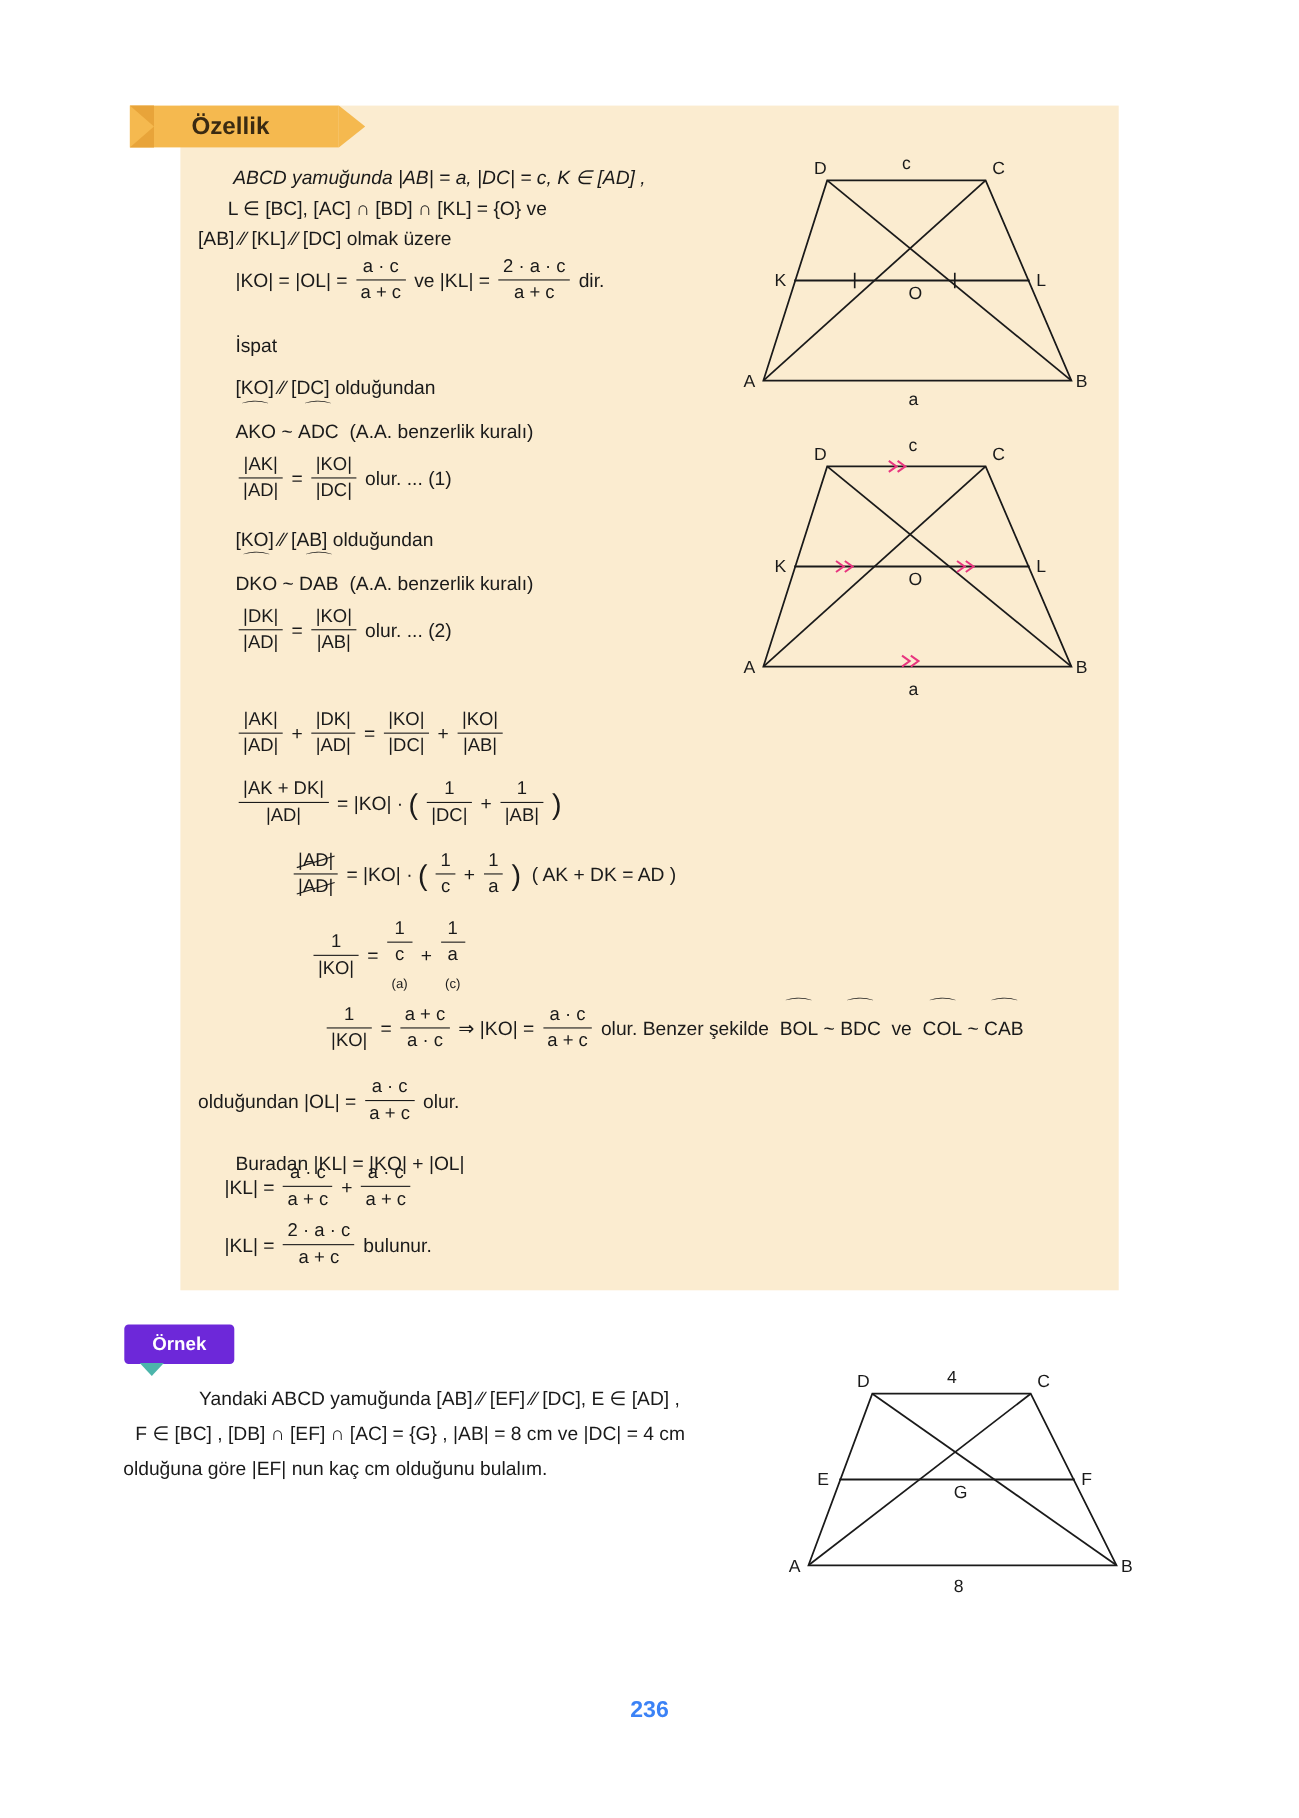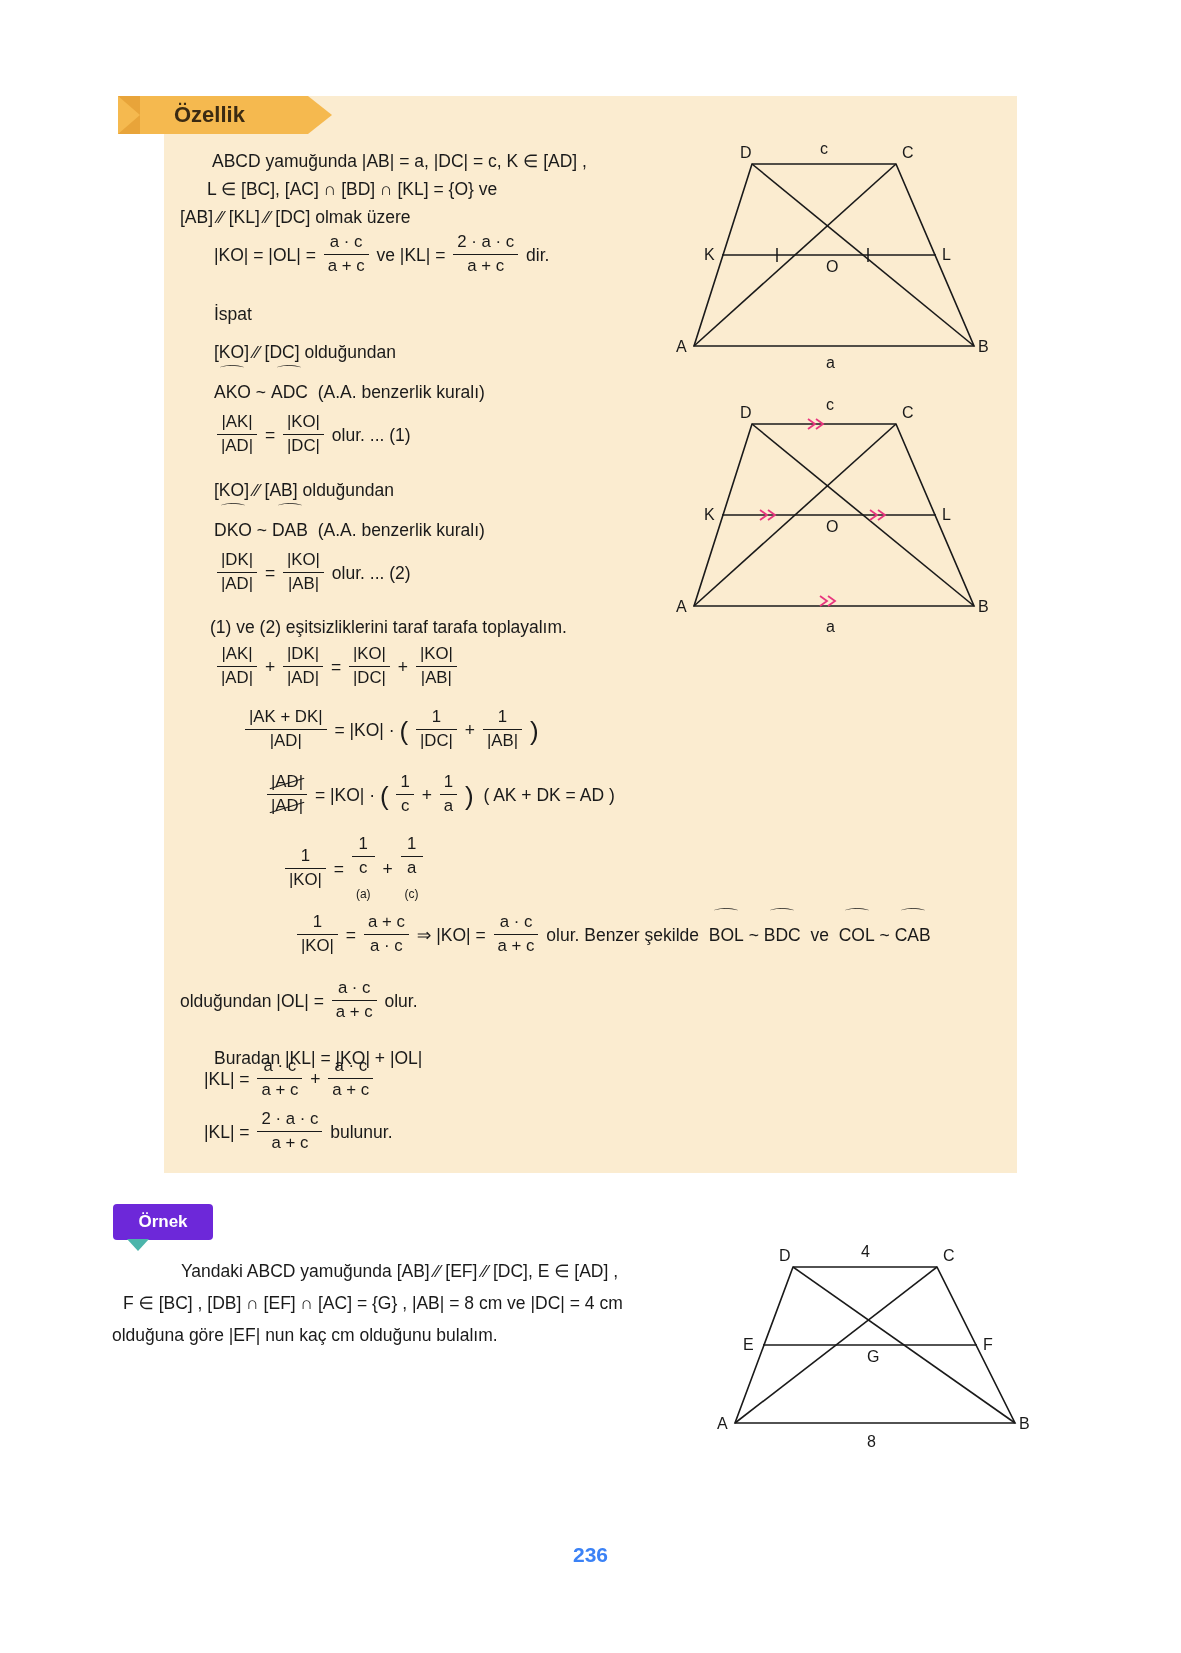--- a/index.html
+++ b/index.html
@@ -175,21 +175,21 @@
 </style>
 </head>
 <body>
 
 <div class="prop-panel">
 
   <div class="ribbon">
     <span class="ribbon-label">Özellik</span>
   </div>
 
-  <div class="txt" style="left:48px; top:52px;">
+  <div class="txt" style="left:48px; top:52px;font-style:italic;">
     <span>ABCD yamuğunda</span>
     <span class="abs">|<span>AB</span>|</span>
     <span>= a,</span>
     <span class="abs">|<span>DC</span>|</span>
     <span>= c, K ∈</span>
     <span>[AD]</span>
     <span>,</span>
   </div>
 
   <div class="txt" style="left:16px; top:80px;margin-left:27px;">L ∈ [BC], [AC] ∩ [BD] ∩  [KL] = {O} ve</div>
@@ -253,33 +253,32 @@
       <span class="den">|<span>AD</span>|</span>
     </span>
     =
     <span class="frac">
       <span class="num">|<span>KO</span>|</span>
       <span class="den">|<span>AB</span>|</span>
     </span>
     <span>olur. ... (2)</span>
   </div>
 
-  <div class="txt" style="left:46px; top:518px;">(1) ve (2) eşitsizliklerini taraf tarafa toplayalım.</div>
 
   <div class="txt" style="left:50px; top:550px;">
     <span class="frac"><span class="num">|<span>AK</span>|</span><span class="den">|<span>AD</span>|</span></span>
     +
     <span class="frac"><span class="num">|<span>DK</span>|</span><span class="den">|<span>AD</span>|</span></span>
     =
     <span class="frac"><span class="num">|<span>KO</span>|</span><span class="den">|<span>DC</span>|</span></span>
     +
     <span class="frac"><span class="num">|<span>KO</span>|</span><span class="den">|<span>AB</span>|</span></span>
   </div>
 
-  <div class="txt" style="left:50px; top:613px;margin-left:28px;">
+  <div class="txt" style="left:50px; top:613px;">
     <span class="frac"><span class="num">|<span>AK  +  DK</span>|</span><span class="den">|<span>AD</span>|</span></span>
     = |<span>KO</span>| ·
     <span style="font-size:26px; vertical-align:middle;">(</span>
     <span class="frac"><span class="num">1</span><span class="den">|<span>DC</span>|</span></span>
     +
     <span class="frac"><span class="num">1</span><span class="den">|<span>AB</span>|</span></span>
     <span style="font-size:26px; vertical-align:middle;">)</span>
   </div>
 
   <div class="txt" style="left:100px; top:678px;">

